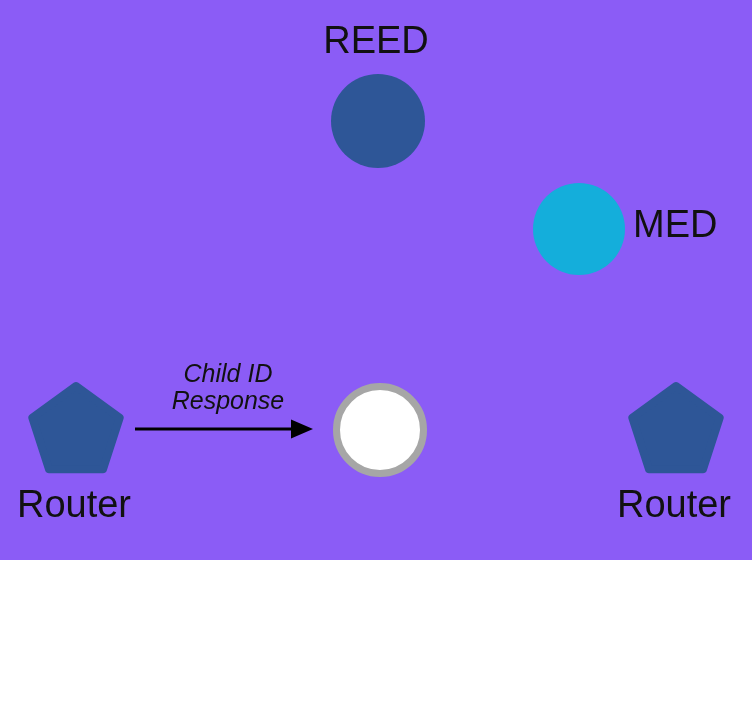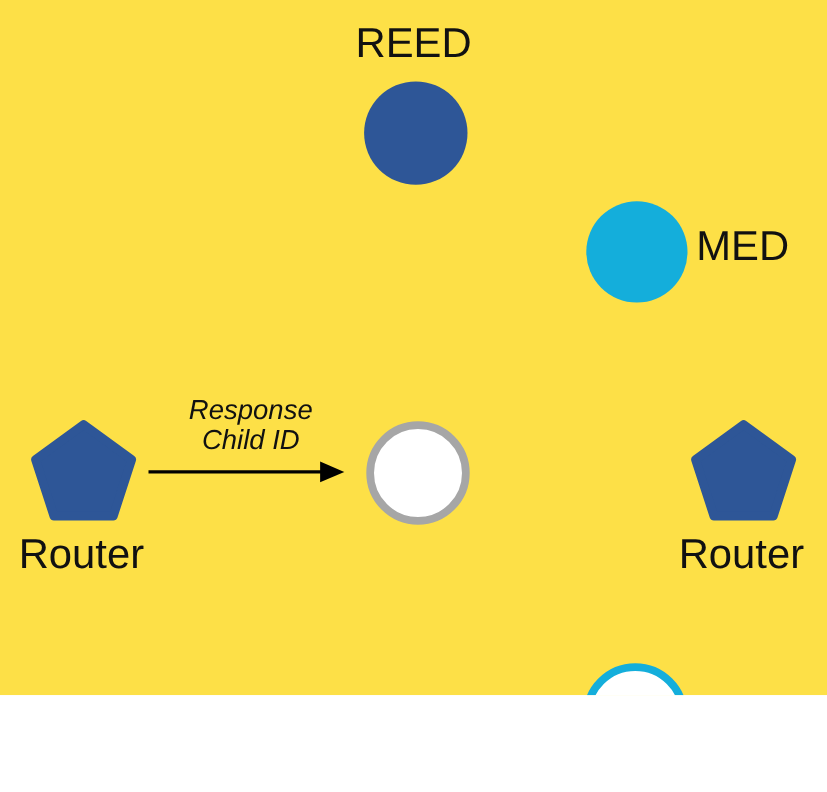--- a/index.html
+++ b/index.html
@@ -4,22 +4,22 @@
 <style>
   html, body {
     margin: 0;
     padding: 0;
     background: #ffffff;
     font-family: "Liberation Sans", sans-serif;
   }
   .diagram {
     position: relative;
     width: 752px;
-    height: 632px;
-    background: #fde047;
+    height: 560px;
+    background: #8b5cf6;
     overflow: hidden;
   }
   .node-label {
     position: absolute;
     font-size: 38px;
     color: #111111;
     line-height: 44px;
     white-space: nowrap;
   }
   .centered {
@@ -91,22 +91,22 @@
 
   <div class="circle med"></div>
   <div class="node-label label-med">MED</div>
 
   <svg class="pentagon left" viewBox="0 0 100 95">
     <polygon points="50,6 93.7,37.8 77.0,89.2 23.0,89.2 6.3,37.8" stroke-width="8" stroke-linejoin="round" stroke="#2E5697" fill="#2E5697"></polygon>
   </svg>
   <div class="node-label centered label-router-left">Router</div>
 
   <div class="arrow-caption">
+    <span>Child ID</span>
     <span>Response</span>
-    <span>Child ID</span>
   </div>
   <svg class="arrow-svg" viewBox="0 0 182 30">
     <line x1="1" y1="15" x2="159" y2="15" stroke-width="3" stroke="#000000"></line>
     <polygon points="157,5.5 179,15 157,24.5" fill="#000000"></polygon>
   </svg>
 
   <div class="circle joining"></div>
 
   <svg class="pentagon right" viewBox="0 0 100 95">
     <polygon points="50,6 93.7,37.8 77.0,89.2 23.0,89.2 6.3,37.8" stroke-width="8" stroke-linejoin="round" stroke="#2E5697" fill="#2E5697"></polygon>

